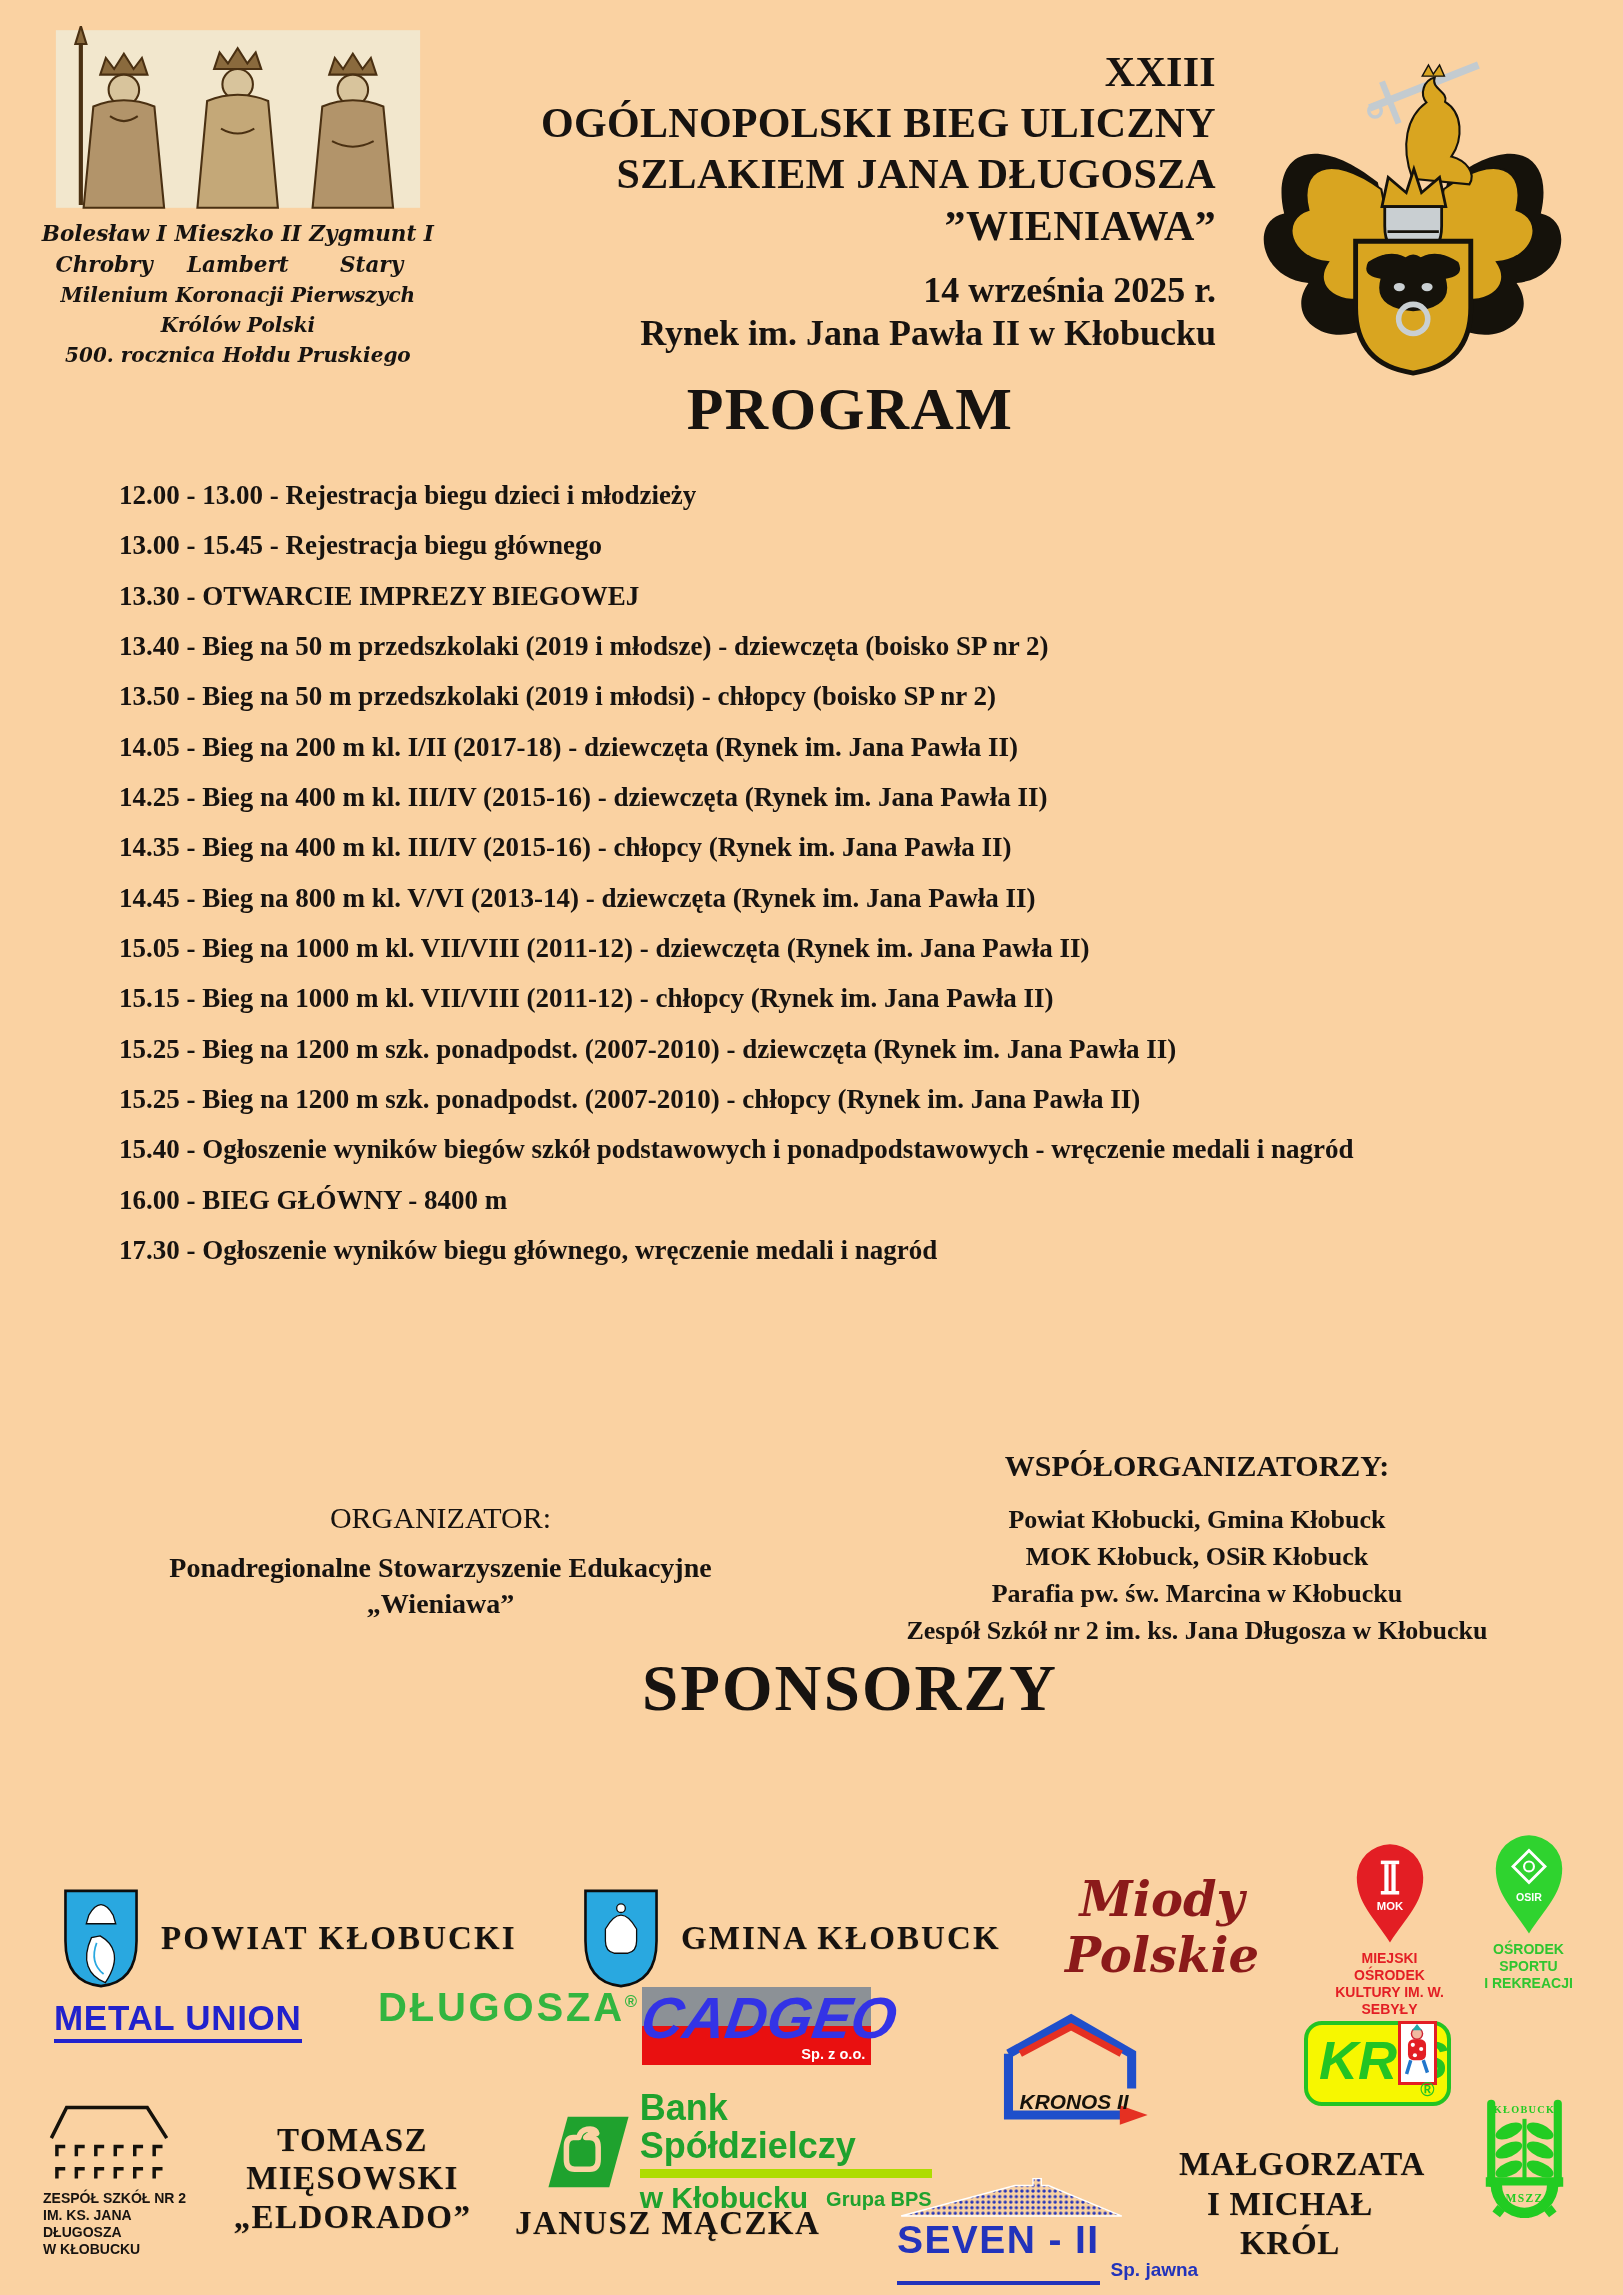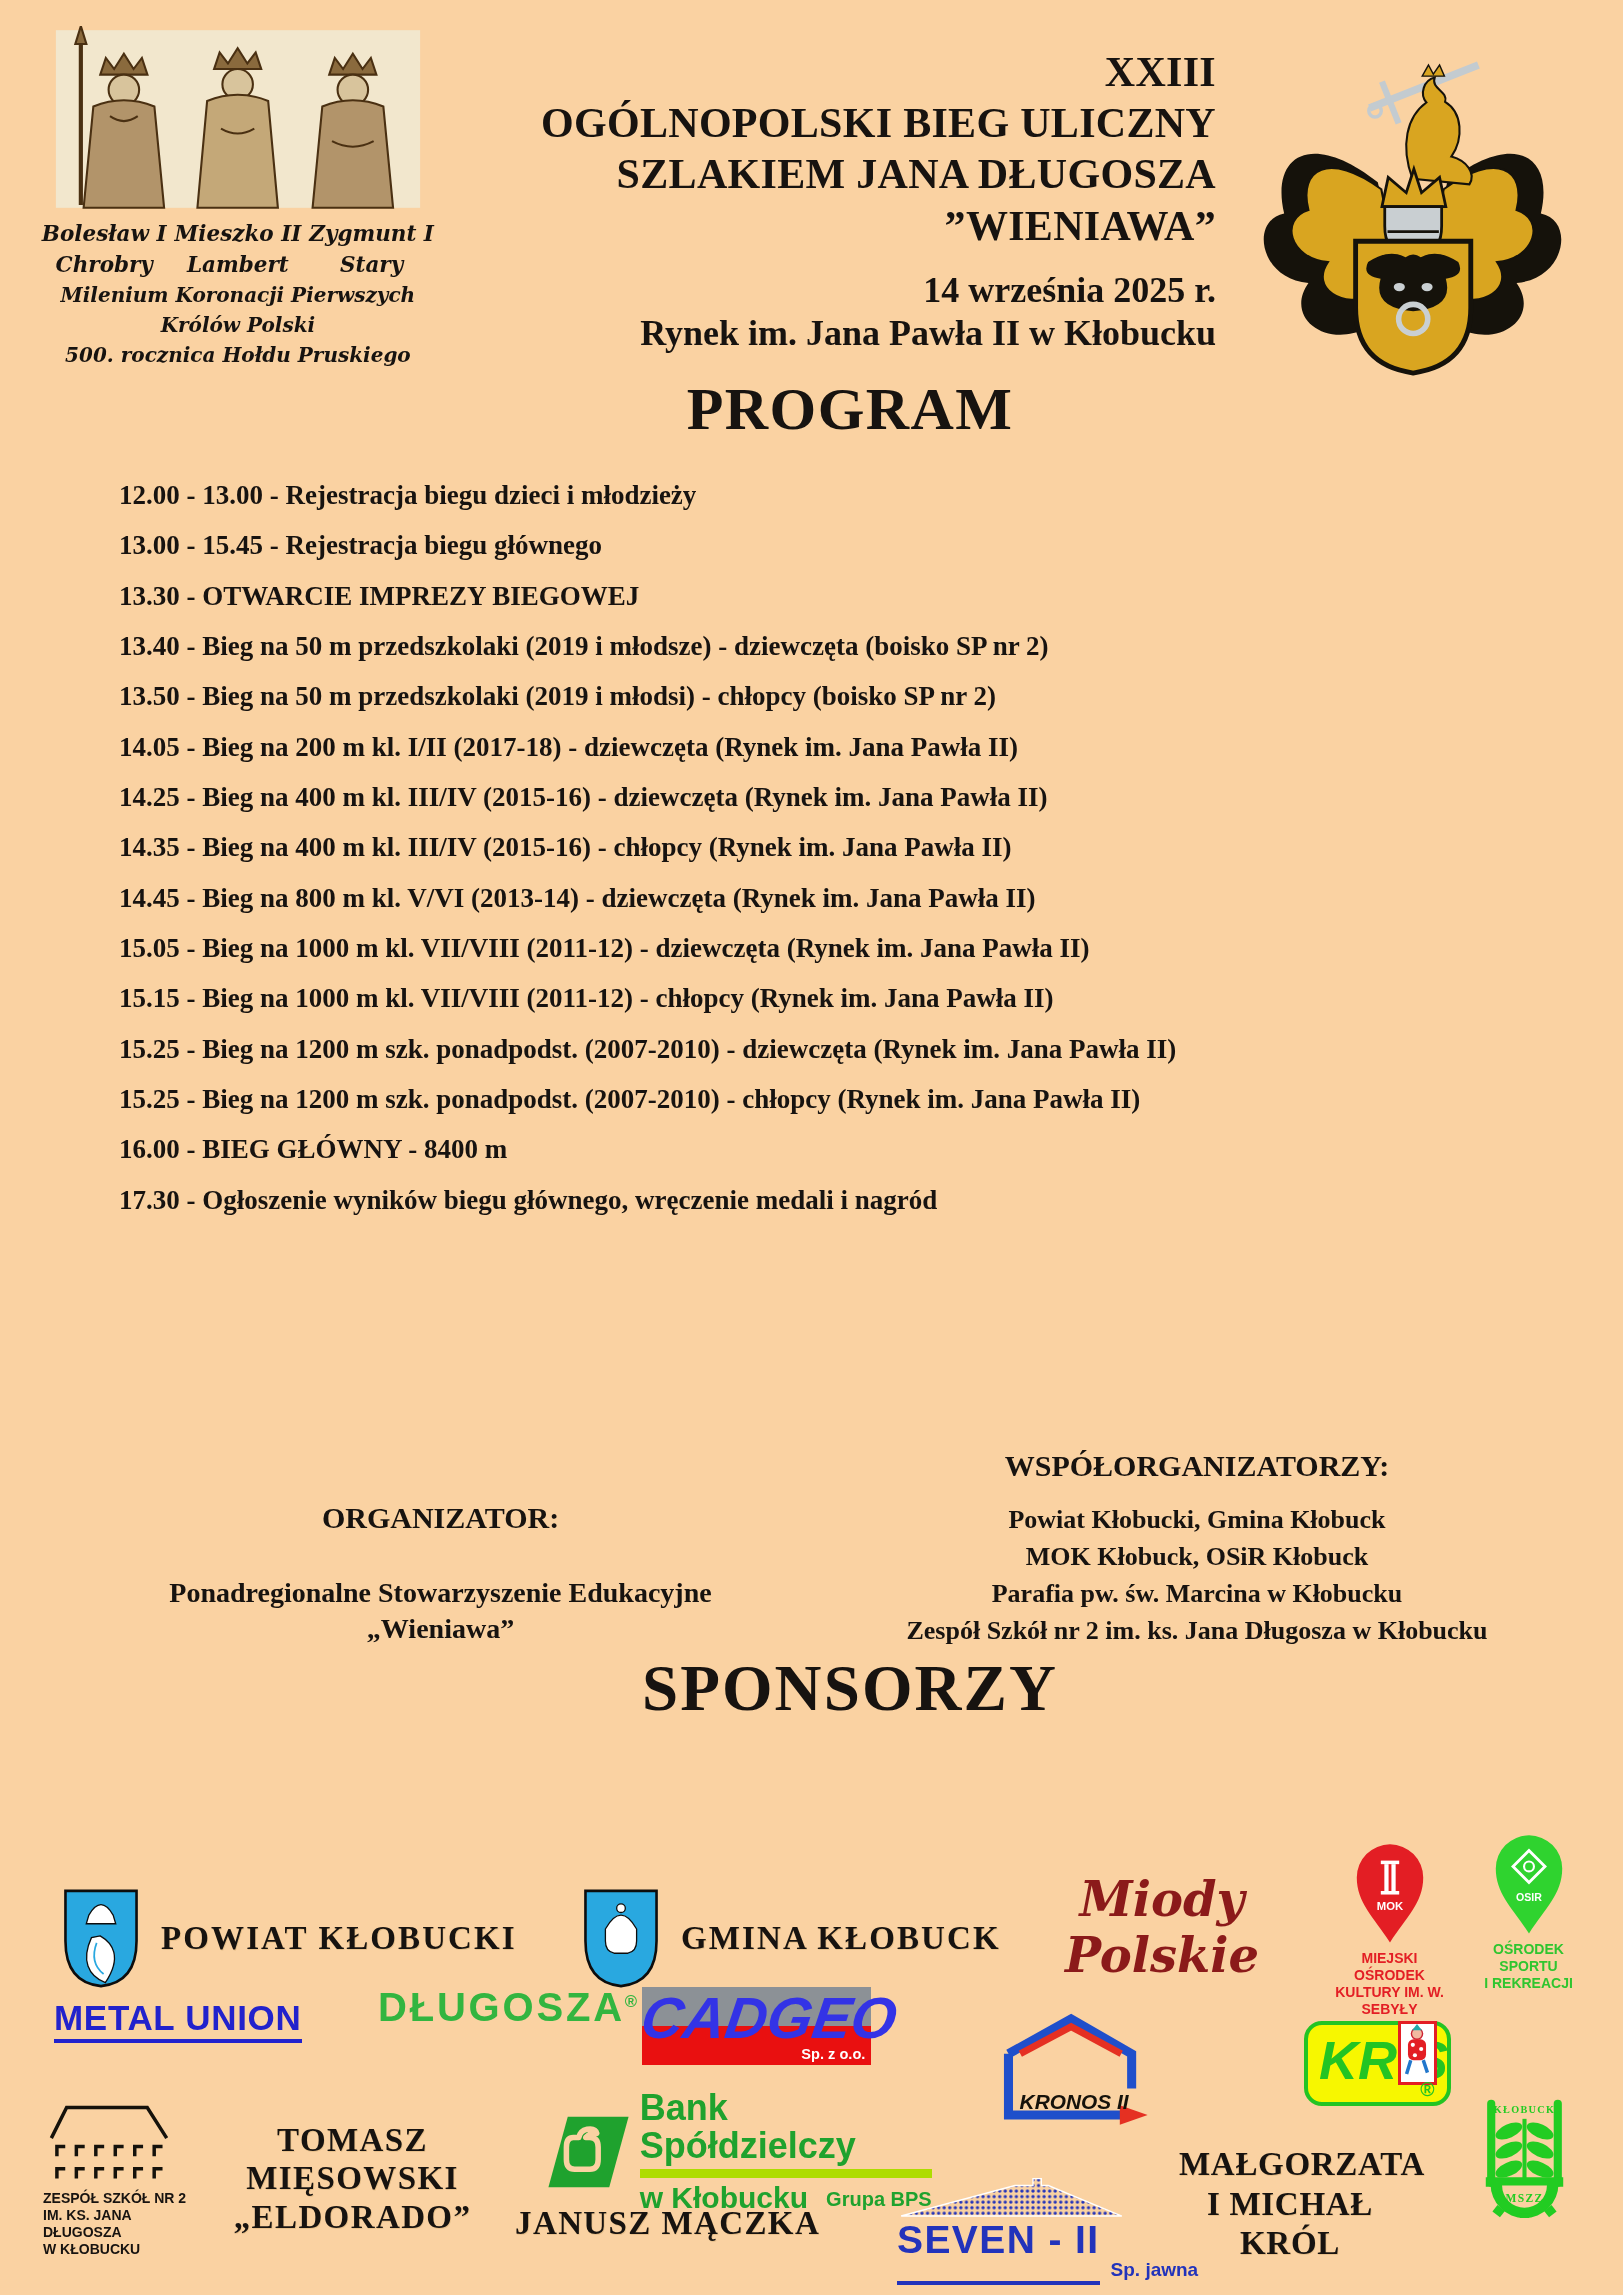--- a/index.html
+++ b/index.html
@@ -23,21 +23,21 @@
   
   .crest{position:absolute;left:1246px;top:33px;}
   
   .program-heading{position:absolute;left:0;top:375px;width:100%;text-align:center;
     font-weight:bold;font-size:60px;letter-spacing:1.4px;transform:translateX(38px);}
   .program-list{position:absolute;left:119px;top:479px;width:1416px;margin:0;padding:0;list-style:none;}
   .program-item{font-weight:bold;font-size:27px;line-height:1.22;margin-bottom:17.4px;
     padding-left:111px;text-indent:-111px;}
   
   .organizer{position:absolute;left:97px;top:1501px;width:687px;text-align:center;}
-  .org-heading{font-weight:bold;font-size:30px;margin-bottom:40px;}
+  .org-heading{font-weight:normal;font-size:30px;margin-bottom:15px;}
   .org-line{font-weight:bold;font-size:28px;line-height:1.3;}
   .coorganizers{position:absolute;left:791px;top:1449px;width:812px;text-align:center;}
   .coorg-heading{font-weight:bold;font-size:30px;margin-bottom:19.4px;}
   .coorg-item{font-weight:bold;font-size:26px;line-height:1.42;}
   
   .sponsors-heading{position:absolute;left:0;top:1651px;width:100%;text-align:center;
     font-weight:bold;font-size:65px;letter-spacing:2.1px;transform:translateX(38px);}
   .sp{position:absolute;}
   .shield-group{display:flex;align-items:center;gap:21px;}
   .shield-label{font-weight:bold;font-size:33px;letter-spacing:2.1px;
@@ -200,20 +200,21 @@
     <li class="program-item">13.40 - Bieg na 50 m przedszkolaki (2019 i młodsze) - dziewczęta (boisko SP nr 2)</li>
     <li class="program-item">13.50 - Bieg na 50 m przedszkolaki (2019 i młodsi) - chłopcy (boisko SP nr 2)</li>
     <li class="program-item">14.05 - Bieg na 200 m kl. I/II (2017-18) - dziewczęta (Rynek im. Jana Pawła II)</li>
     <li class="program-item">14.25 - Bieg na 400 m kl. III/IV (2015-16) - dziewczęta (Rynek im. Jana Pawła II)</li>
     <li class="program-item">14.35 - Bieg na 400 m kl. III/IV  (2015-16) - chłopcy (Rynek im. Jana Pawła II)</li>
     <li class="program-item">14.45 - Bieg na 800 m kl. V/VI (2013-14) - dziewczęta (Rynek im. Jana Pawła II)</li>
     <li class="program-item">15.05 - Bieg na 1000 m kl. VII/VIII (2011-12) - dziewczęta (Rynek im. Jana Pawła II)</li>
     <li class="program-item">15.15 - Bieg na 1000 m kl. VII/VIII  (2011-12) - chłopcy (Rynek im. Jana Pawła II)</li>
     <li class="program-item">15.25 - Bieg na 1200 m szk. ponadpodst. (2007-2010) - dziewczęta (Rynek im. Jana Pawła II)</li>
     <li class="program-item">15.25 - Bieg na 1200 m szk. ponadpodst. (2007-2010) - chłopcy (Rynek im. Jana Pawła II)</li>
+    <li class="program-item">15.40 - Ogłoszenie wyników biegów szkół podstawowych i ponadpodstawowych - wręczenie medali i nagród</li>
     <li class="program-item">16.00 - BIEG GŁÓWNY - 8400 m</li>
     <li class="program-item">17.30 - Ogłoszenie wyników biegu głównego, wręczenie medali i nagród</li>
   </ul>
 
   <div class="organizer">
     <div class="org-heading">ORGANIZATOR:</div>
     <div class="org-line">Ponadregionalne Stowarzyszenie Edukacyjne</div>
     <div class="org-line">„Wieniawa”</div>
   </div>
 

